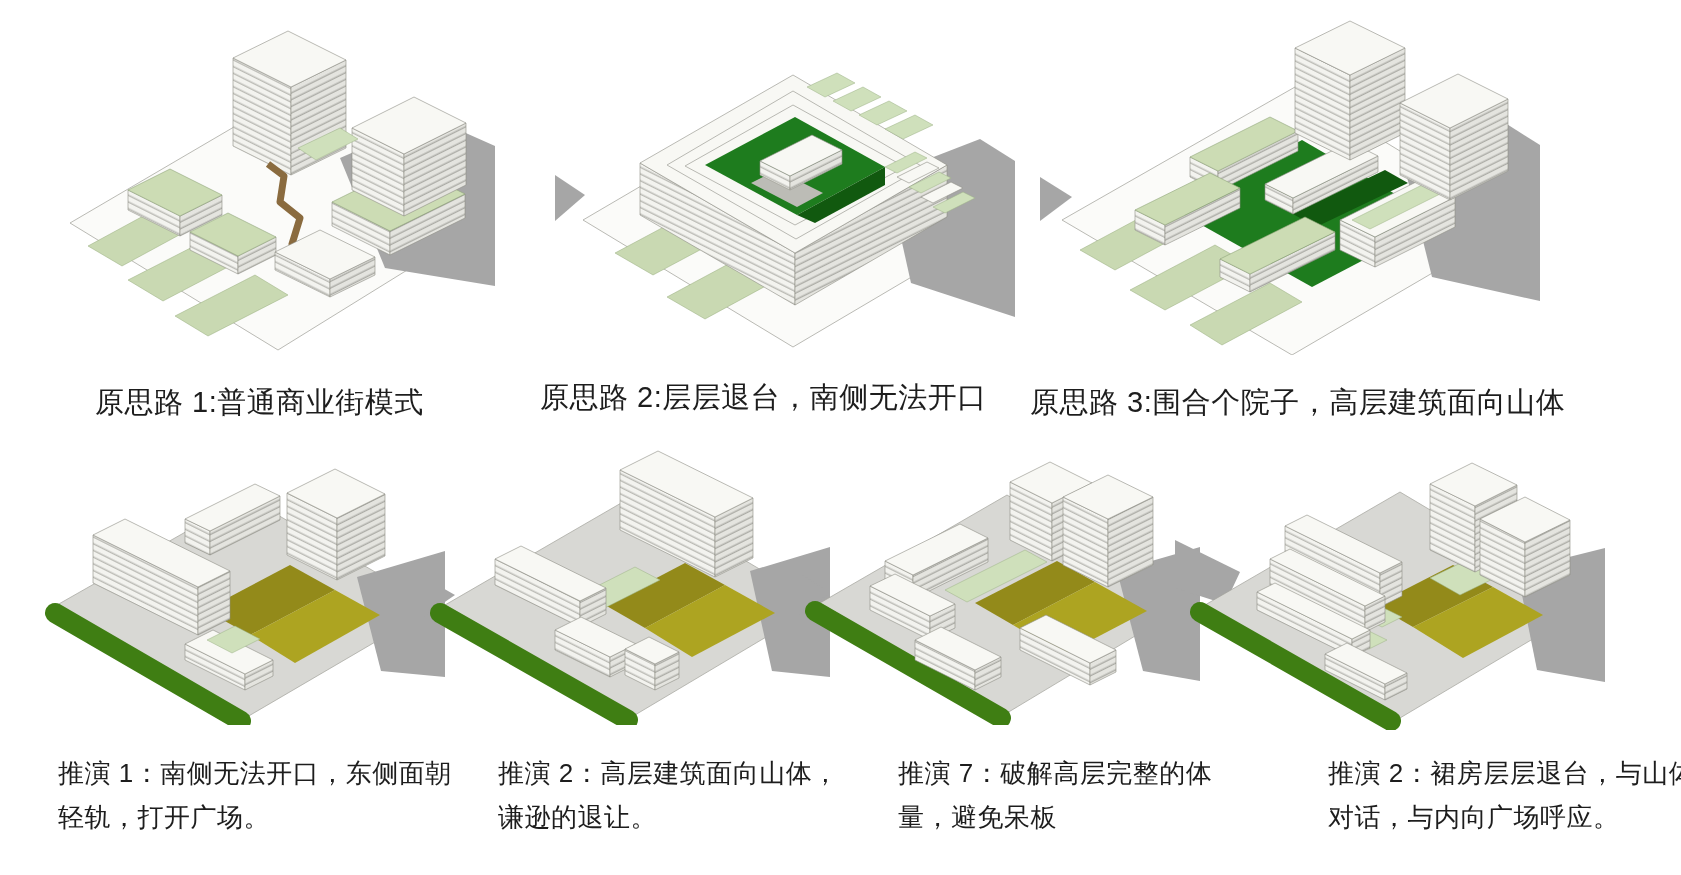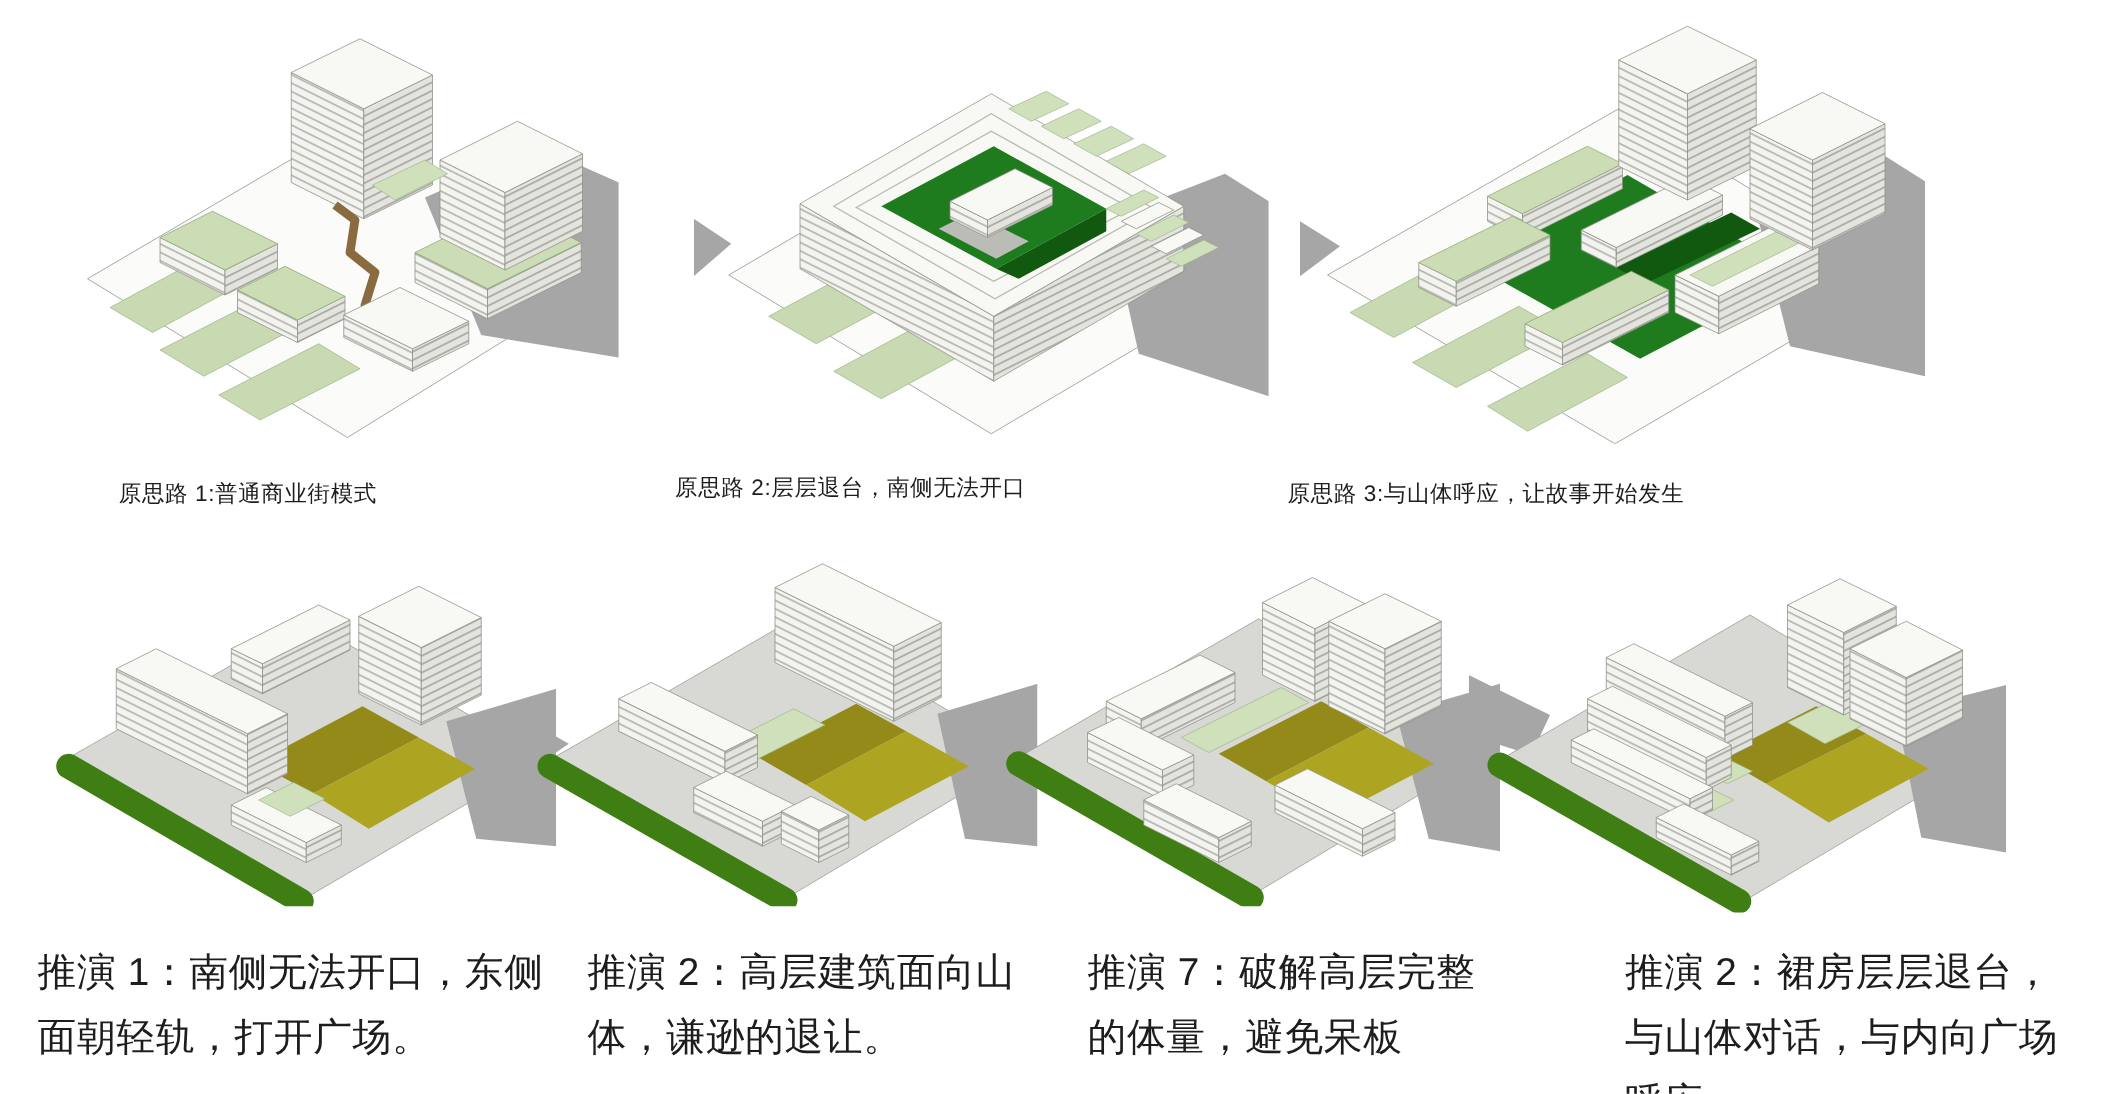--- a/index.html
+++ b/index.html
@@ -5,22 +5,22 @@
   html,body{margin:0;padding:0;}
   body{
     width:1681px;height:875px;background:#ffffff;position:relative;overflow:hidden;
     font-family:"Liberation Sans", sans-serif;
   }
   .model{position:absolute;margin:0;padding:0;}
   .model svg{display:block;width:100%;height:100%;}
   .cap{
     position:absolute;color:#1d1d1d;font-weight:500;letter-spacing:0.5px;
   }
-  .cap.top{font-size:18px;white-space:nowrap;}
-  .cap.bot{font-size:31px;line-height:1.68;}
+  .cap.top{font-size:29px;white-space:nowrap;}
+  .cap.bot{font-size:26px;line-height:1.68;margin-left:28px;}
   
   .ground{fill:#fbfbf9;stroke:#9c9c95;stroke-width:.7}
   .groundG{fill:#d8d8d4;stroke:#a2a29b;stroke-width:.7}
   .shadow{fill:#a6a6a6}
   .lawn{fill:#c9d9b2;stroke:#97ad7d;stroke-width:.5}
   .roof{fill:#f8f8f4;stroke:#8d8d85;stroke-width:.6}
   .roofG{fill:#ccdcb4;stroke:#8fa478;stroke-width:.6}
   .fL{fill:url(#pfl);stroke:#8d8d85;stroke-width:.6}
   .fR{fill:url(#pfr);stroke:#8d8d85;stroke-width:.6}
   .court{fill:#1e7c1e}
@@ -175,21 +175,21 @@
   <g>
     <polygon class="fL" points="360,160 410,185 410,113 360,88"></polygon>
     <polygon class="fR" points="410,185 468,156 468,84 410,113"></polygon>
     <polygon class="roof" points="360,88 418,59 468,84 410,113"></polygon>
   </g>
 </svg>
 </figure>
 
 <div class="cap top" style="left:95px;top:383px">原思路 1:普通商业街模式</div>
 <div class="cap top" style="left:540px;top:378px">原思路 2:层层退台，南侧无法开口</div>
-<div class="cap top" style="left:1030px;top:383px">原思路 3:与山体呼应，让故事开始发生</div>
+<div class="cap top" style="left:1030px;top:383px">原思路 3:围合个院子，高层建筑面向山体</div>
 
 <figure class="model" style="left:35px;top:435px;width:410px;height:290px">
 <svg viewBox="0 0 410 290">
   <polygon class="groundG" points="22,170 212,62 400,172 212,282"></polygon>
   <line class="belt" x1="20" y1="178" x2="206" y2="286"></line>
   <polygon class="shadow" points="322,142 410,116 410,242 346,236"></polygon>
   <g>
     <polygon class="oliveD" points="170,175 255,130 300,155 215,200"></polygon>
     <polygon class="oliveB" points="215,200 300,155 345,180 260,228"></polygon>
   </g>

